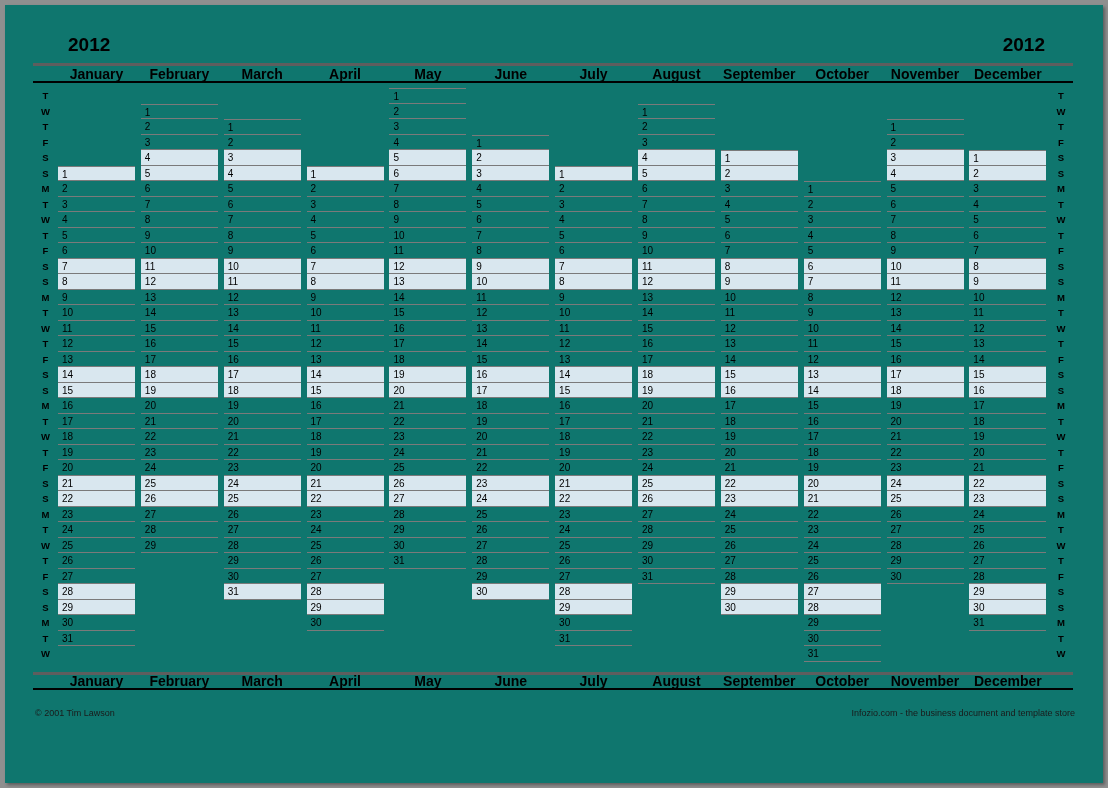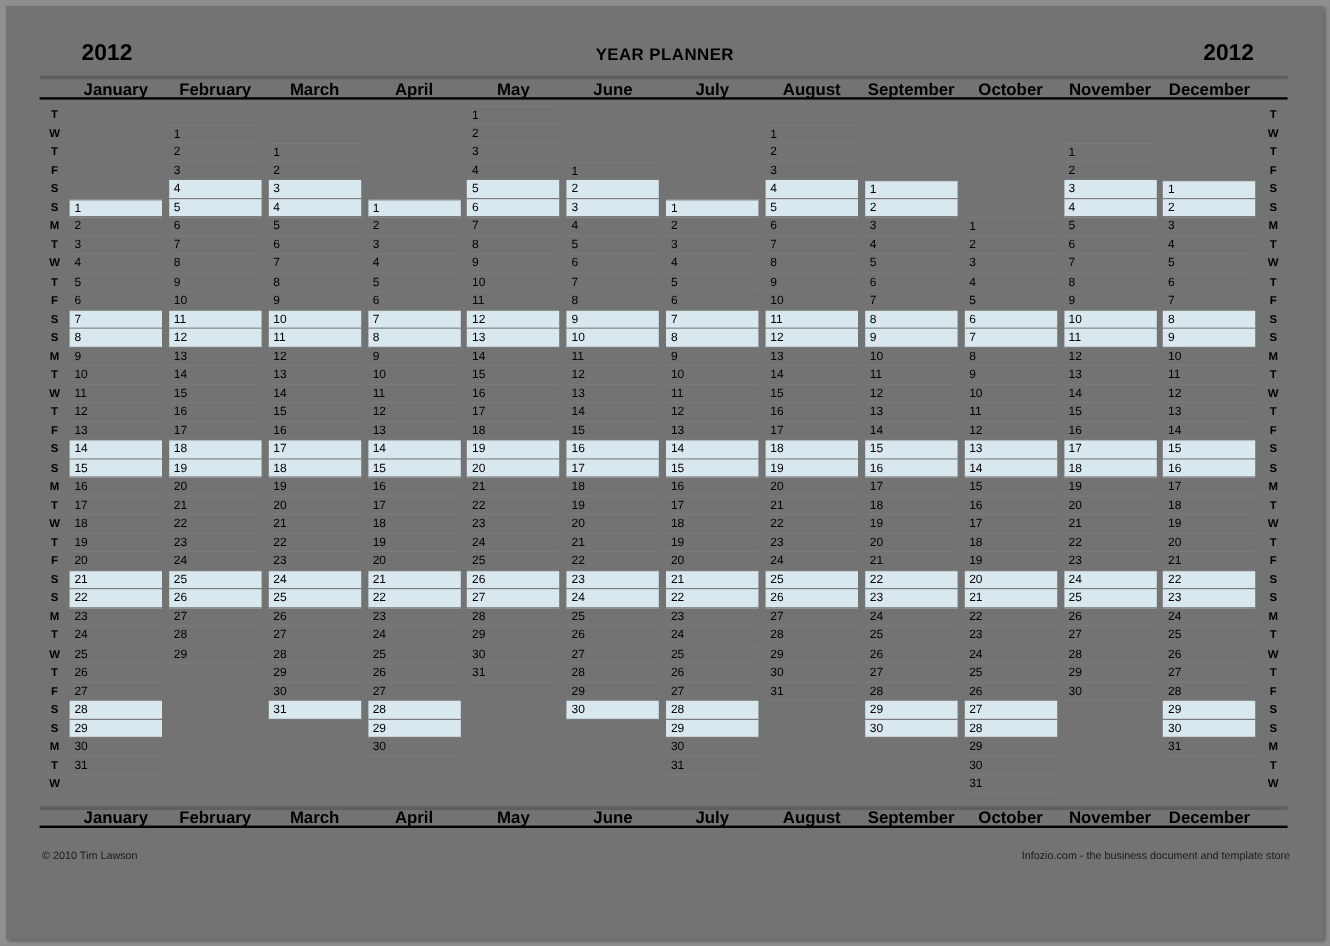--- a/index.html
+++ b/index.html
@@ -5,21 +5,21 @@
   html,body { margin:0; padding:0; }
   body {
     width:1108px; height:788px;
     background:#8f8f8f;
     font-family:"Liberation Sans", sans-serif;
     position:relative; overflow:hidden;
   }
   .frame { position:absolute; left:0; top:0; width:1108px; height:788px; background:#8f8f8f; }
   .page {
     position:absolute; left:5px; top:5px; width:1098px; height:778px;
-    background:#737373;
+    background:#0f766e;
     box-shadow:2px 2px 3px rgba(0,0,0,0.35);
   }
   
   .title-left  { position:absolute; left:63px;  top:29px; font-size:19px; font-weight:bold; color:#000; }
   .title-right { position:absolute; right:58px; top:29px; font-size:19px; font-weight:bold; color:#000; }
   .title-center{ position:absolute; left:0; right:0; top:32px; text-align:center;
                  font-size:14px; font-weight:bold; letter-spacing:0.4px; color:#000; }
   
   .rule { position:absolute; left:28px; width:1040px; }
   .rule.gray  { height:2.5px; background:#5e5e5e; }
@@ -54,21 +54,20 @@
   .footer-left  { position:absolute; left:30px;  top:703px; font-size:9px; color:#1a1a1a; }
   .footer-right { position:absolute; right:28px; top:703px; font-size:9px; color:#1a1a1a; }
 </style>
 </head>
 <body>
 
 <div class="frame">
   <div class="page">
 
     <span class="title-left">2012</span>
-    <span class="title-center">YEAR PLANNER</span>
     <span class="title-right">2012</span>
 
     <div id="rule-top-gray" class="rule gray"></div>
     <div id="rule-top-black" class="rule black"></div>
     <div id="rule-bottom-gray" class="rule gray"></div>
     <div id="rule-bottom-black" class="rule black"></div>
 
     <div id="month-header-top">
         <div class="month-header-cell mh-top" style="left: 53px;">January</div>
         <div class="month-header-cell mh-top" style="left: 135.85px;">February</div>
@@ -640,17 +639,17 @@
           <div class="cell date">27</div>
           <div class="cell date">28</div>
           <div class="cell date weekend">29</div>
           <div class="cell date weekend">30</div>
           <div class="cell date">31</div>
           <div class="cell"></div>
           <div class="cell"></div>
         </div>
       </div>
 
-    <span class="footer-left">© 2010 Tim Lawson</span>
+    <span class="footer-left">© 2001 Tim Lawson</span>
     <span class="footer-right">Infozio.com - the business document and template store</span>
 
   </div>
 </div>
 
 </body></html>

